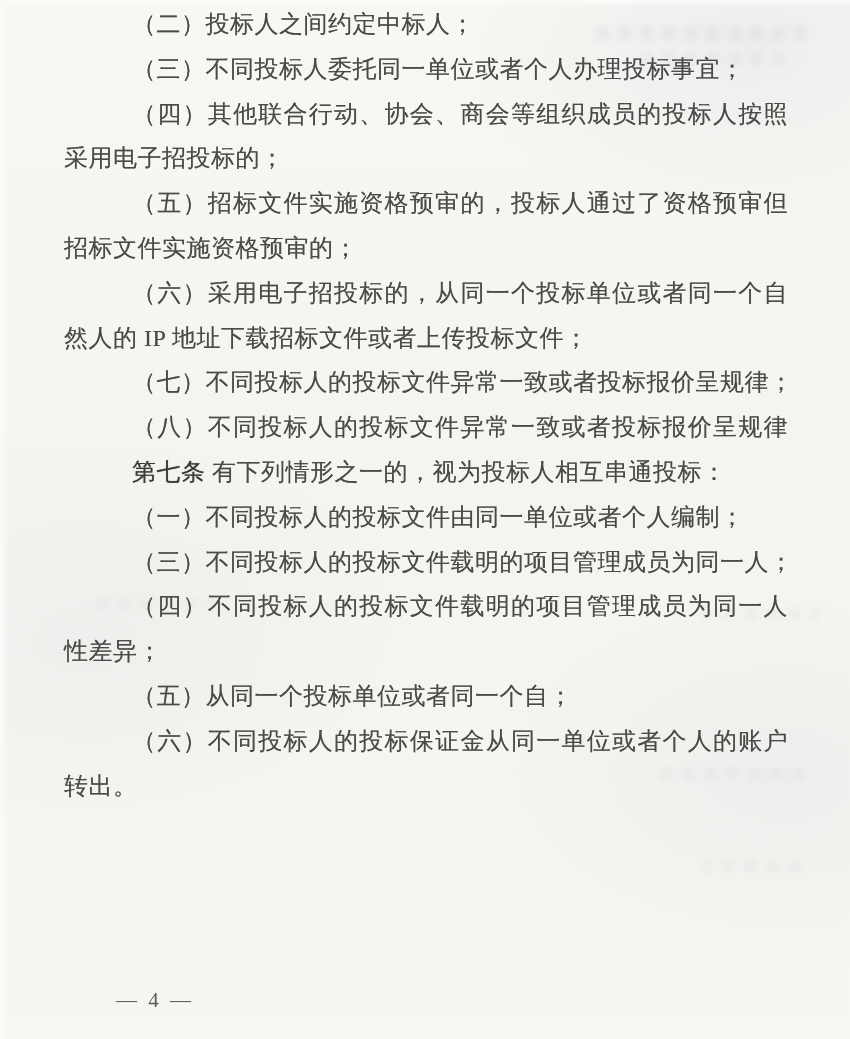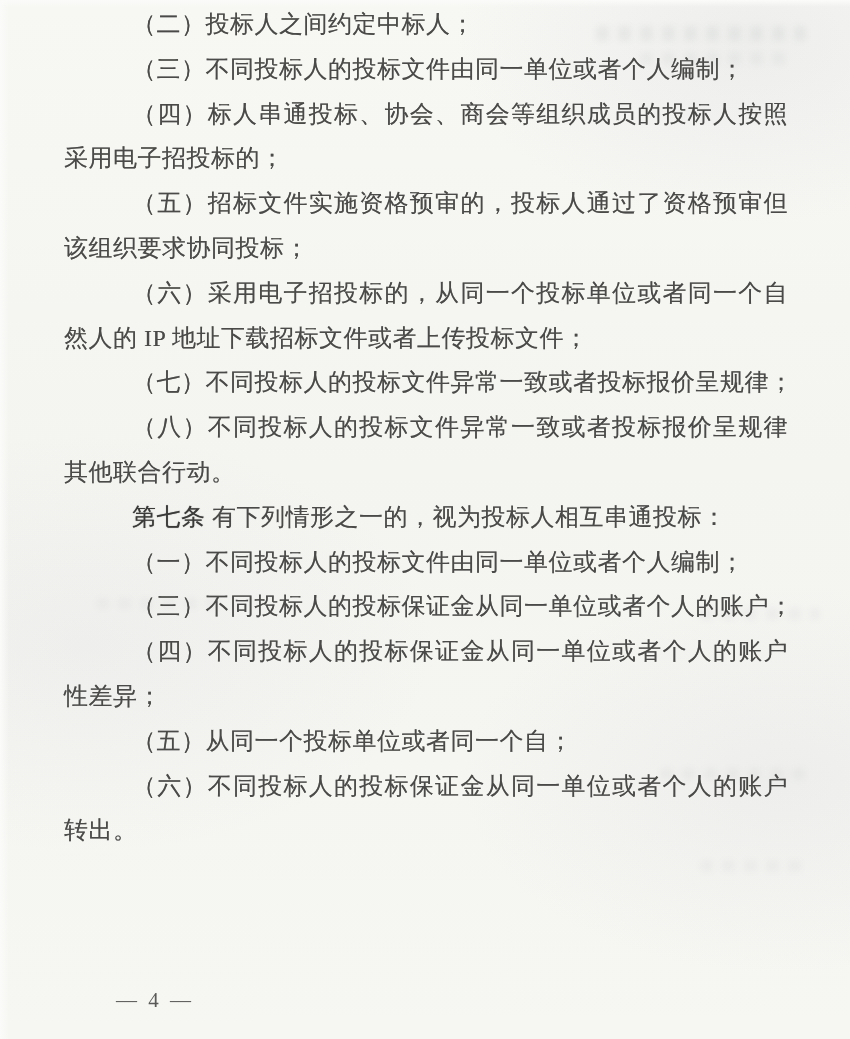--- a/index.html
+++ b/index.html
@@ -94,34 +94,33 @@
 
   <div class="smudge s1"></div>
   <div class="smudge s2"></div>
   <div class="smudge s3"></div>
   <div class="smudge s4"></div>
   <div class="smudge s5"></div>
   <div class="smudge s6"></div>
 
   <div class="content">
     <div class="line ind"><span>（二）投标人之间约定中标人；</span></div>
-    <div class="line ind"><span>（三）不同投标人的投标文件由同一单位或者个人编制；</span></div>
-    <div class="line ind fill"><span>（四）标人串通投标、协会、商会等组织成员的投标人按照</span></div>
+    <div class="line ind"><span>（三）不同投标人委托同一单位或者个人办理投标事宜；</span></div>
+    <div class="line ind fill"><span>（四）其他联合行动、协会、商会等组织成员的投标人按照</span></div>
     <div class="line"><span>采用电子招投标的；</span></div>
     <div class="line ind fill"><span>（五）招标文件实施资格预审的，投标人通过了资格预审但</span></div>
-    <div class="line"><span>该组织要求协同投标；</span></div>
+    <div class="line"><span>招标文件实施资格预审的；</span></div>
     <div class="line ind fill"><span>（六）采用电子招投标的，从同一个投标单位或者同一个自</span></div>
     <div class="line"><span>然人的 IP 地址下载招标文件或者上传投标文件；</span></div>
     <div class="line ind"><span>（七）不同投标人的投标文件异常一致或者投标报价呈规律；</span></div>
     <div class="line ind fill"><span>（八）不同投标人的投标文件异常一致或者投标报价呈规律</span></div>
-    <div class="line"><span>其他联合行动。</span></div>
     <div class="line ind"><span class="art-no">第七条 </span><span>有下列情形之一的，视为投标人相互串通投标：</span></div>
     <div class="line ind"><span>（一）不同投标人的投标文件由同一单位或者个人编制；</span></div>
-    <div class="line ind"><span>（三）不同投标人的投标保证金从同一单位或者个人的账户；</span></div>
-    <div class="line ind fill"><span>（四）不同投标人的投标保证金从同一单位或者个人的账户</span></div>
+    <div class="line ind"><span>（三）不同投标人的投标文件载明的项目管理成员为同一人；</span></div>
+    <div class="line ind fill"><span>（四）不同投标人的投标文件载明的项目管理成员为同一人</span></div>
     <div class="line"><span>性差异；</span></div>
     <div class="line ind"><span>（五）从同一个投标单位或者同一个自；</span></div>
     <div class="line ind fill"><span>（六）不同投标人的投标保证金从同一单位或者个人的账户</span></div>
     <div class="line"><span>转出。</span></div>
   </div>
 
   <div class="pagenum">— 4 —</div>
 </div>
 
 </body></html>

